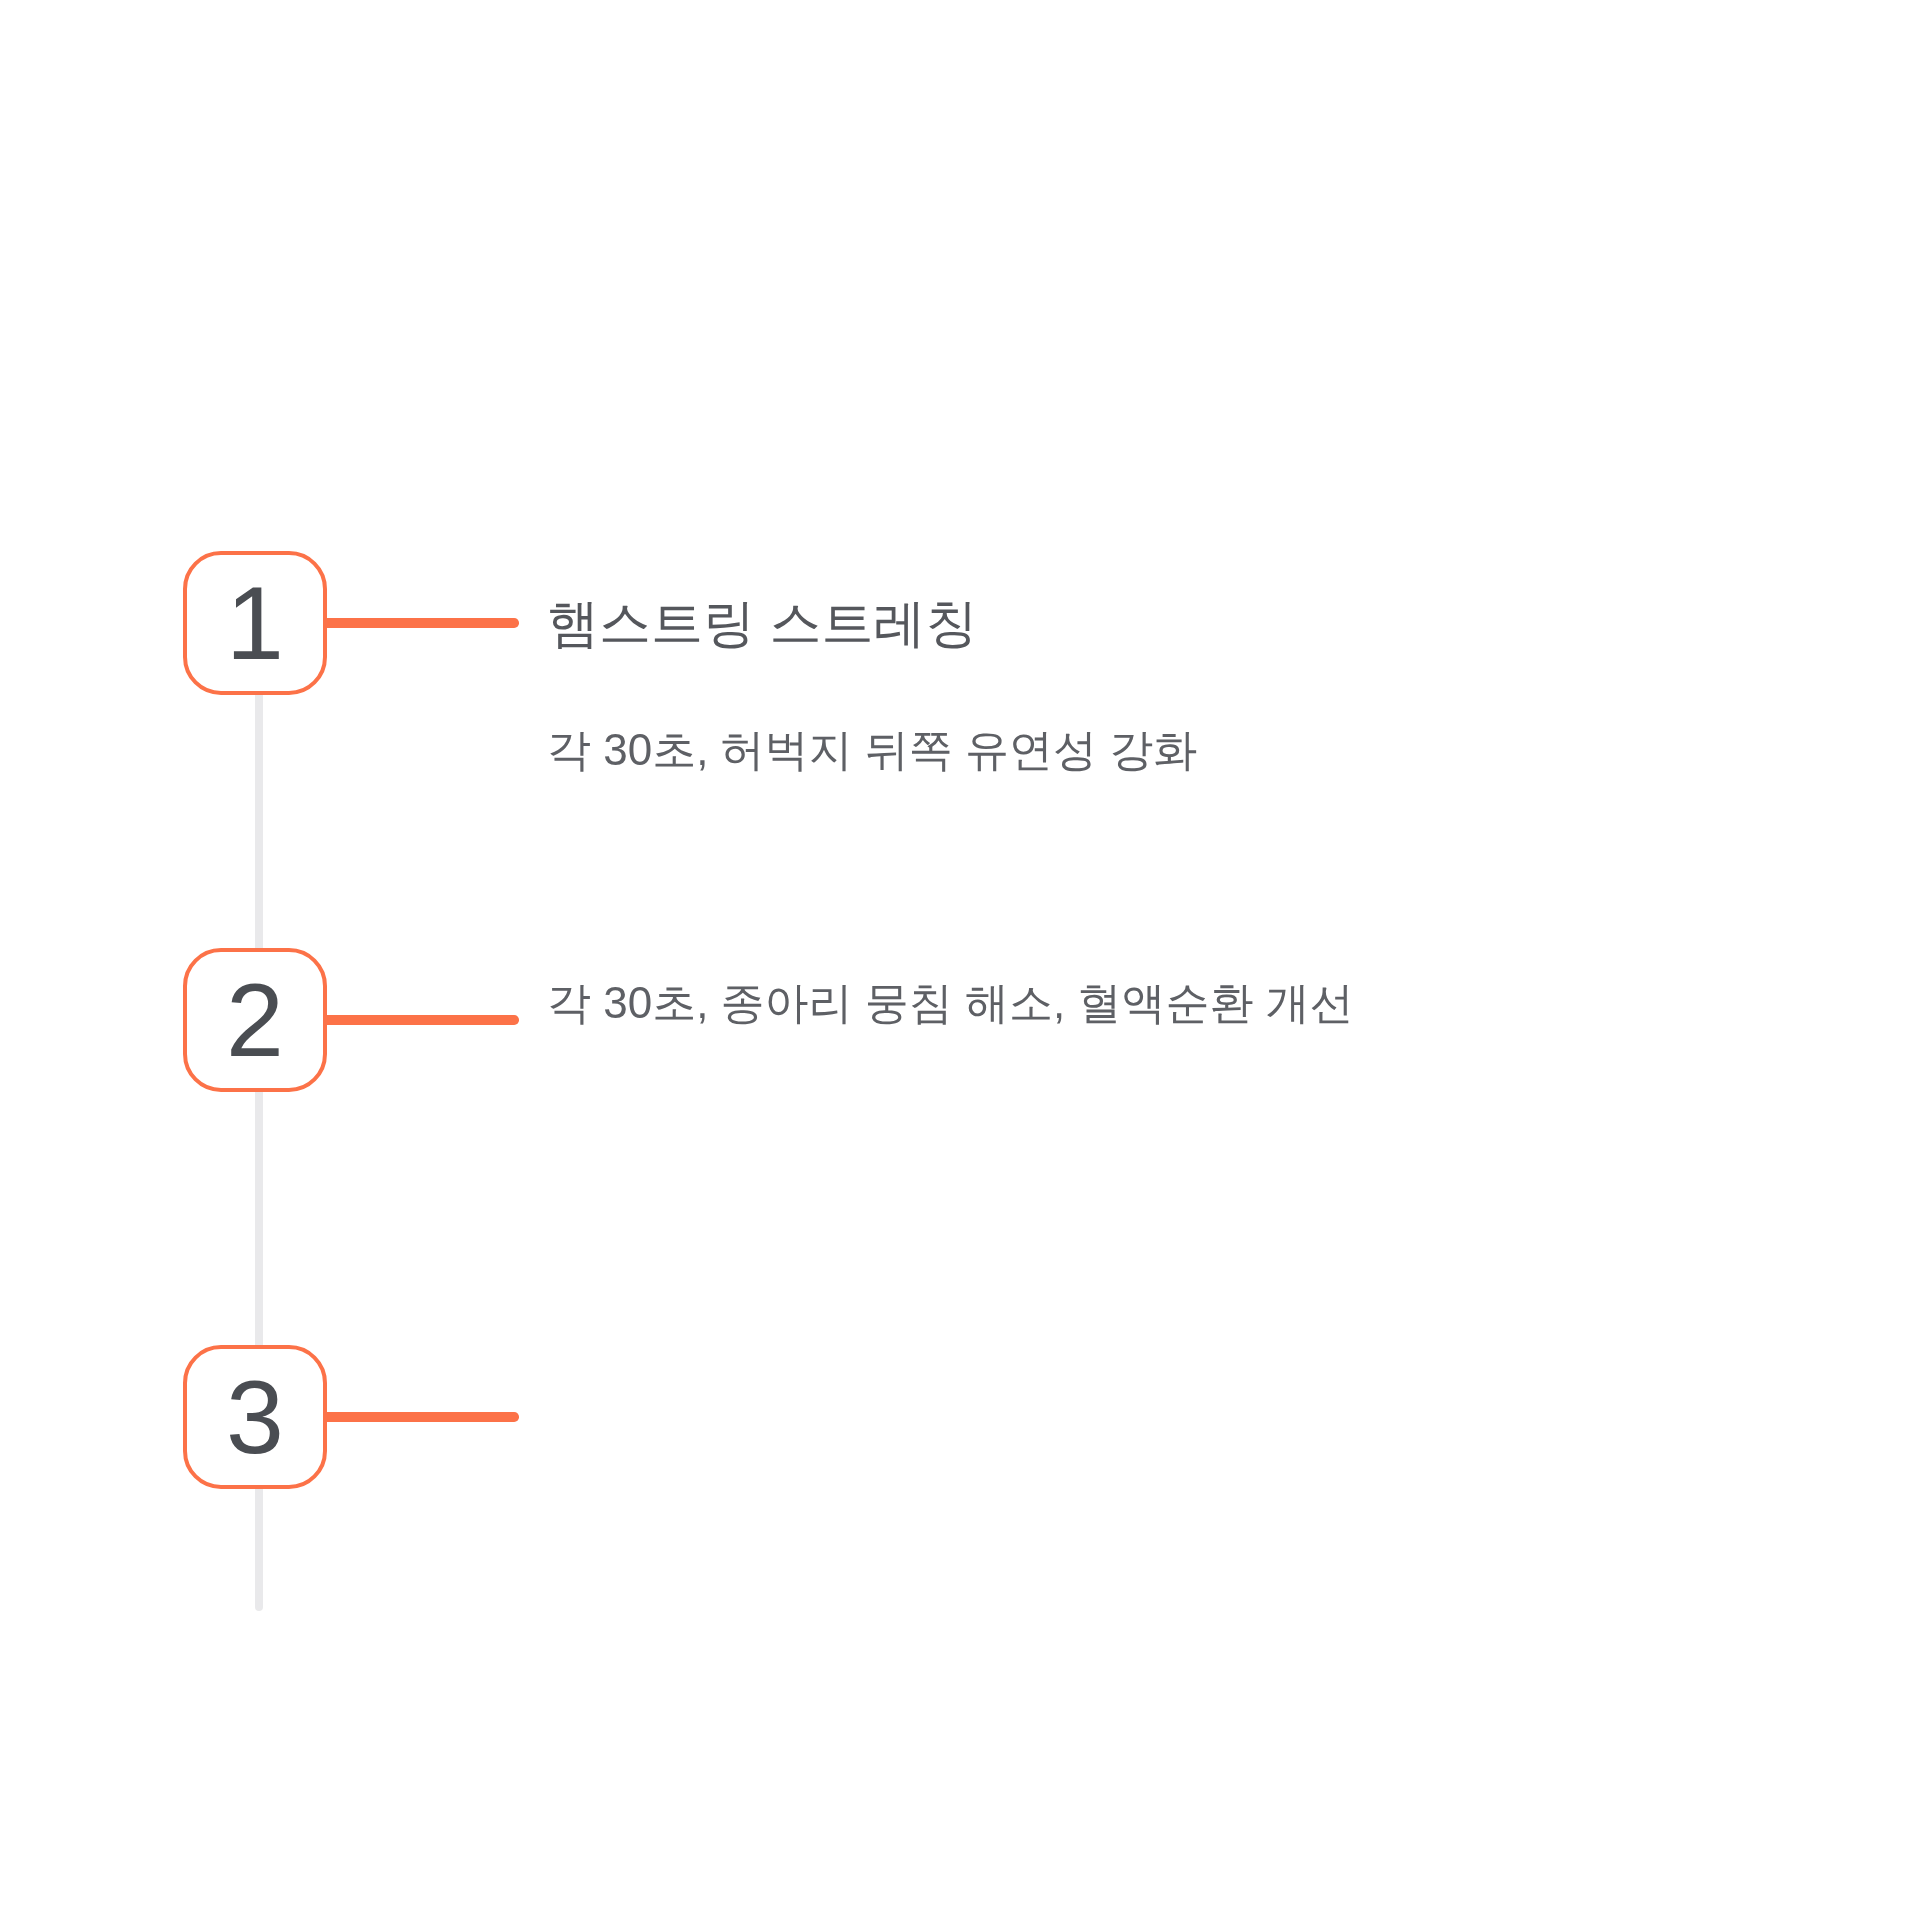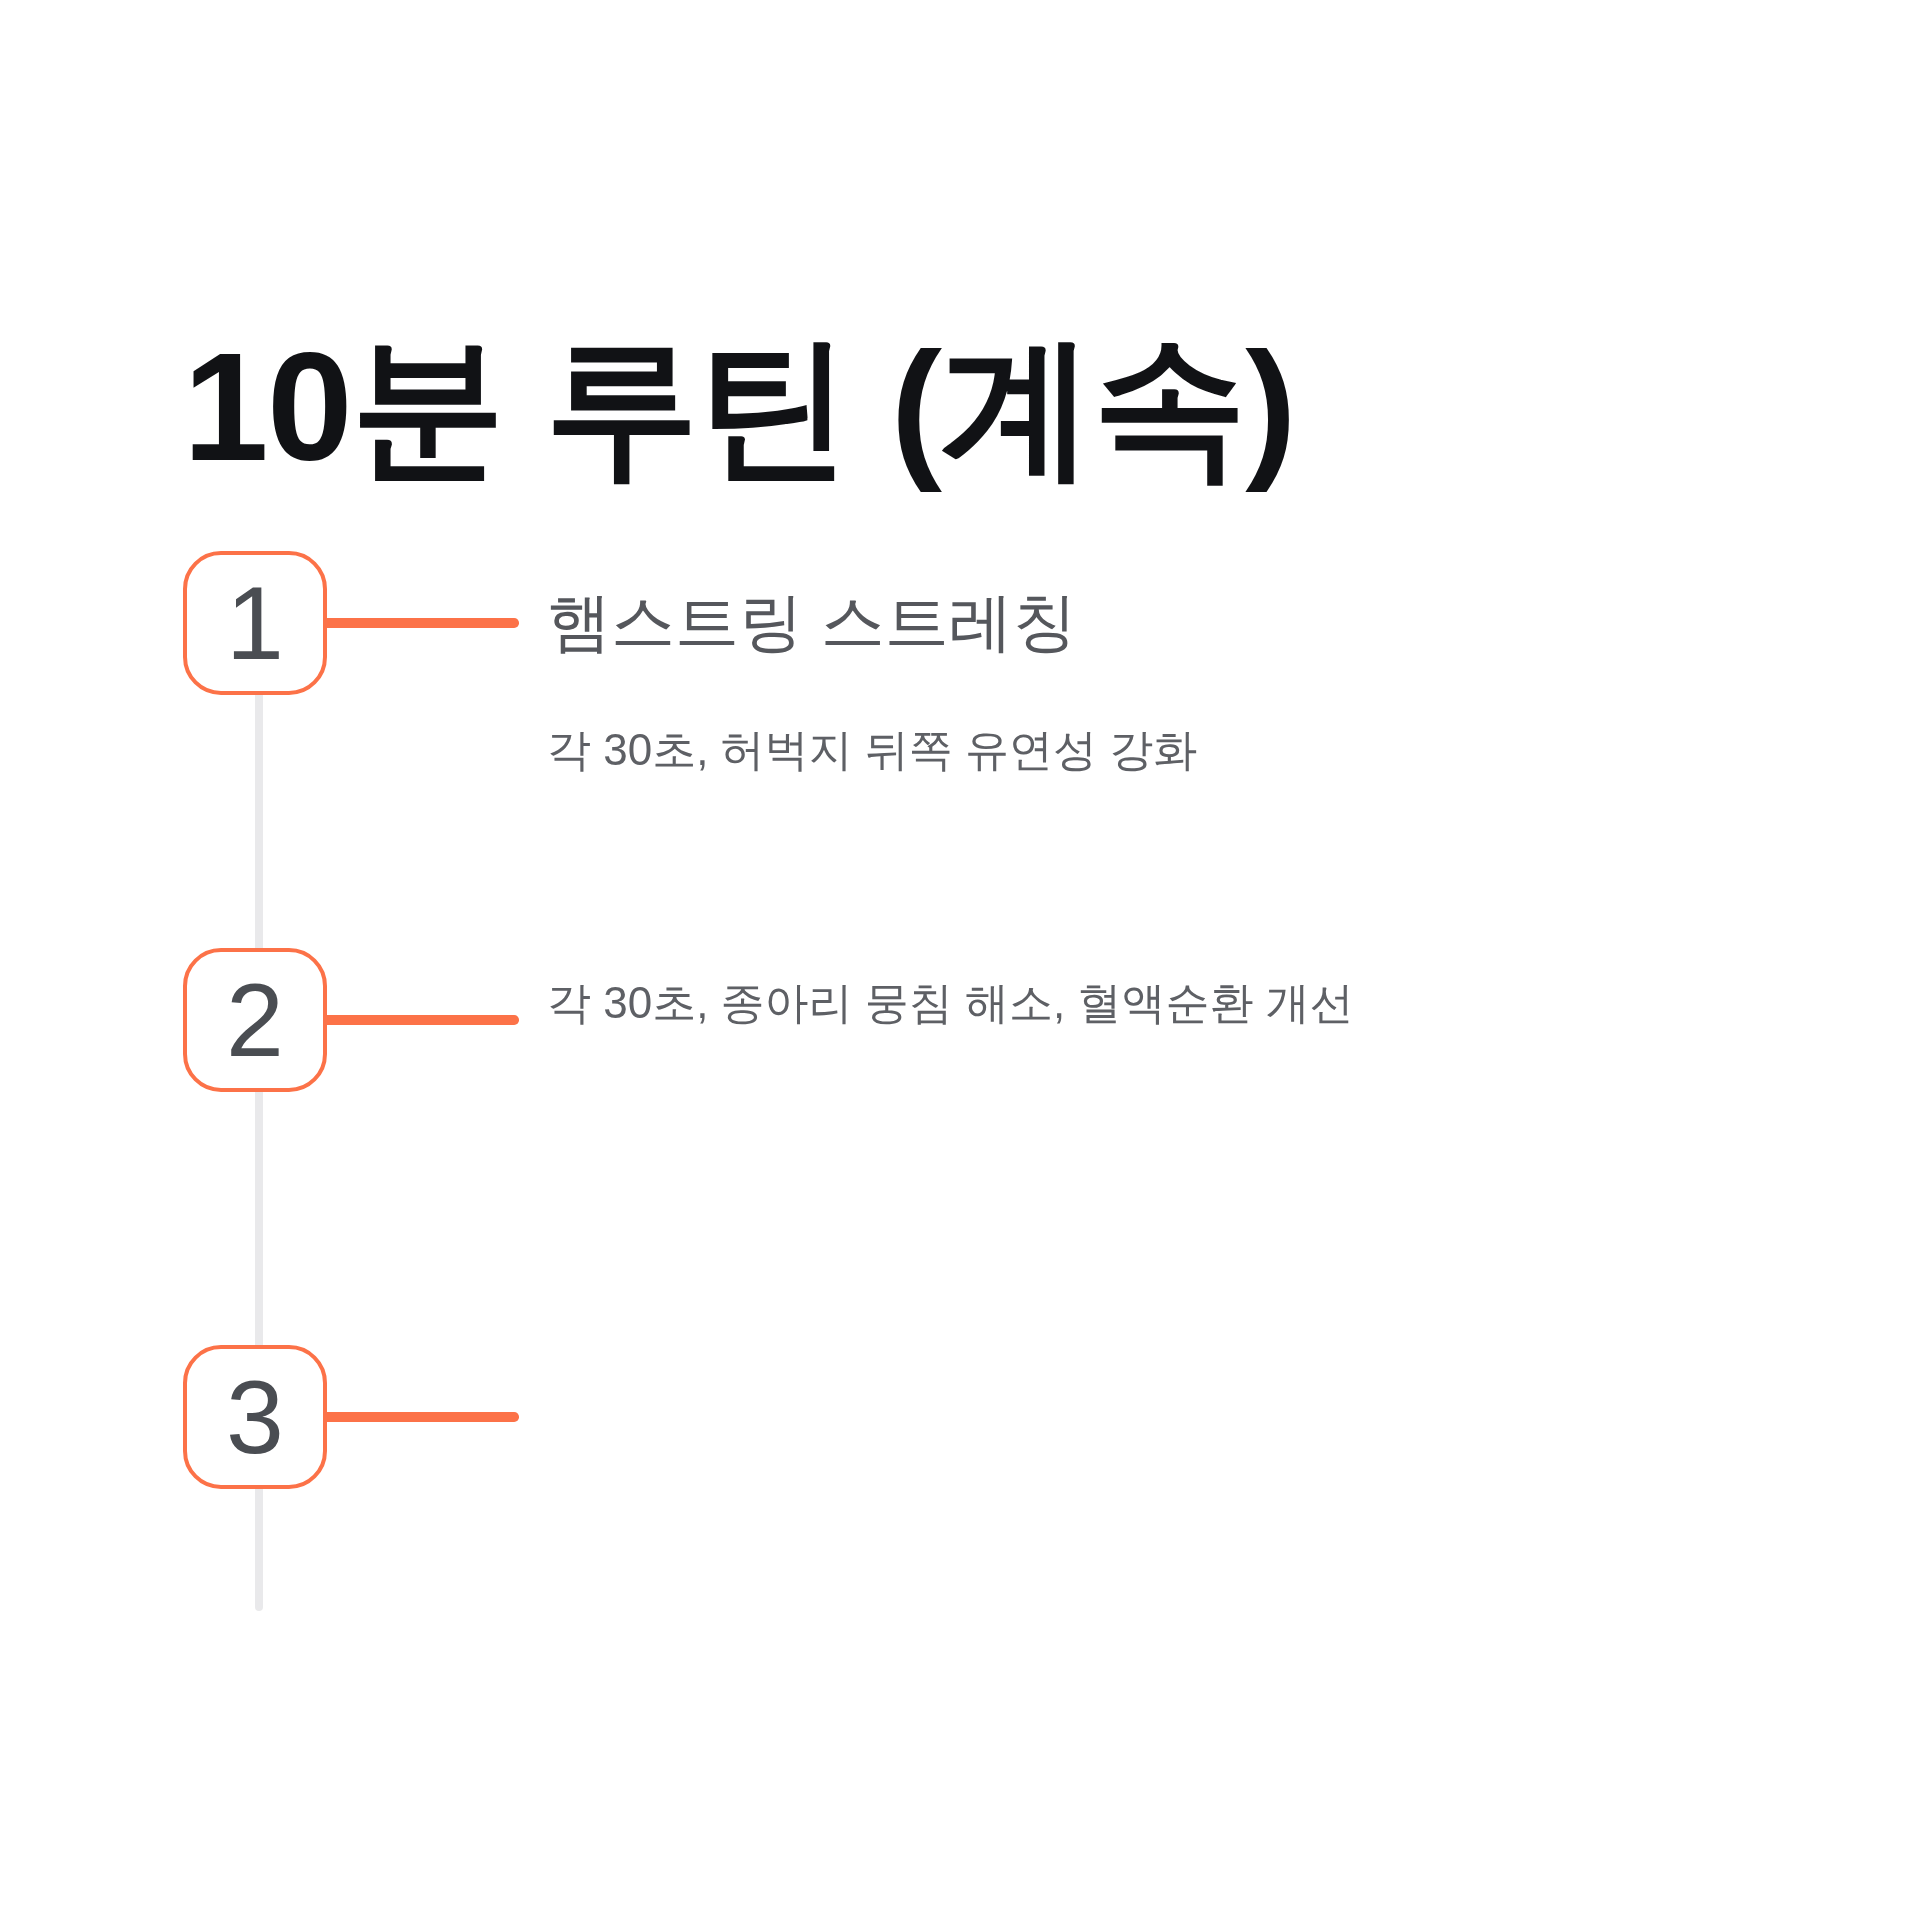--- a/index.html
+++ b/index.html
@@ -72,40 +72,39 @@
     background: var(--accent, #FC7248);
     border-radius: 0 4.8px 4.8px 0;
   }
   .text-col {
     margin-left: 28px;
   }
   .step-title {
     height: 144px;
     display: flex;
     align-items: center;
-    font-size: 64px;
+    font-size: 52px;
     line-height: 1.05;
     font-weight: 500;
     color: #55575C;
     white-space: nowrap;
   }
   .step-subtitle {
     margin-top: 30.5px;
     font-size: 44px;
     line-height: 1.1;
     font-weight: 400;
     color: #5E6065;
     white-space: nowrap;
   }
 </style>
 </head>
 <body>
 
 <div class="canvas">
-  <h1 class="page-title">10분 루틴 (계속)</h1>
 
   <div class="timeline-line"></div>
 
   <div>
   <div class="step" style="top: 551px;">
     <div class="badge-row">
       <div class="badge">
         <span class="badge-number">1</span>
       </div>
       <div class="connector"></div>

